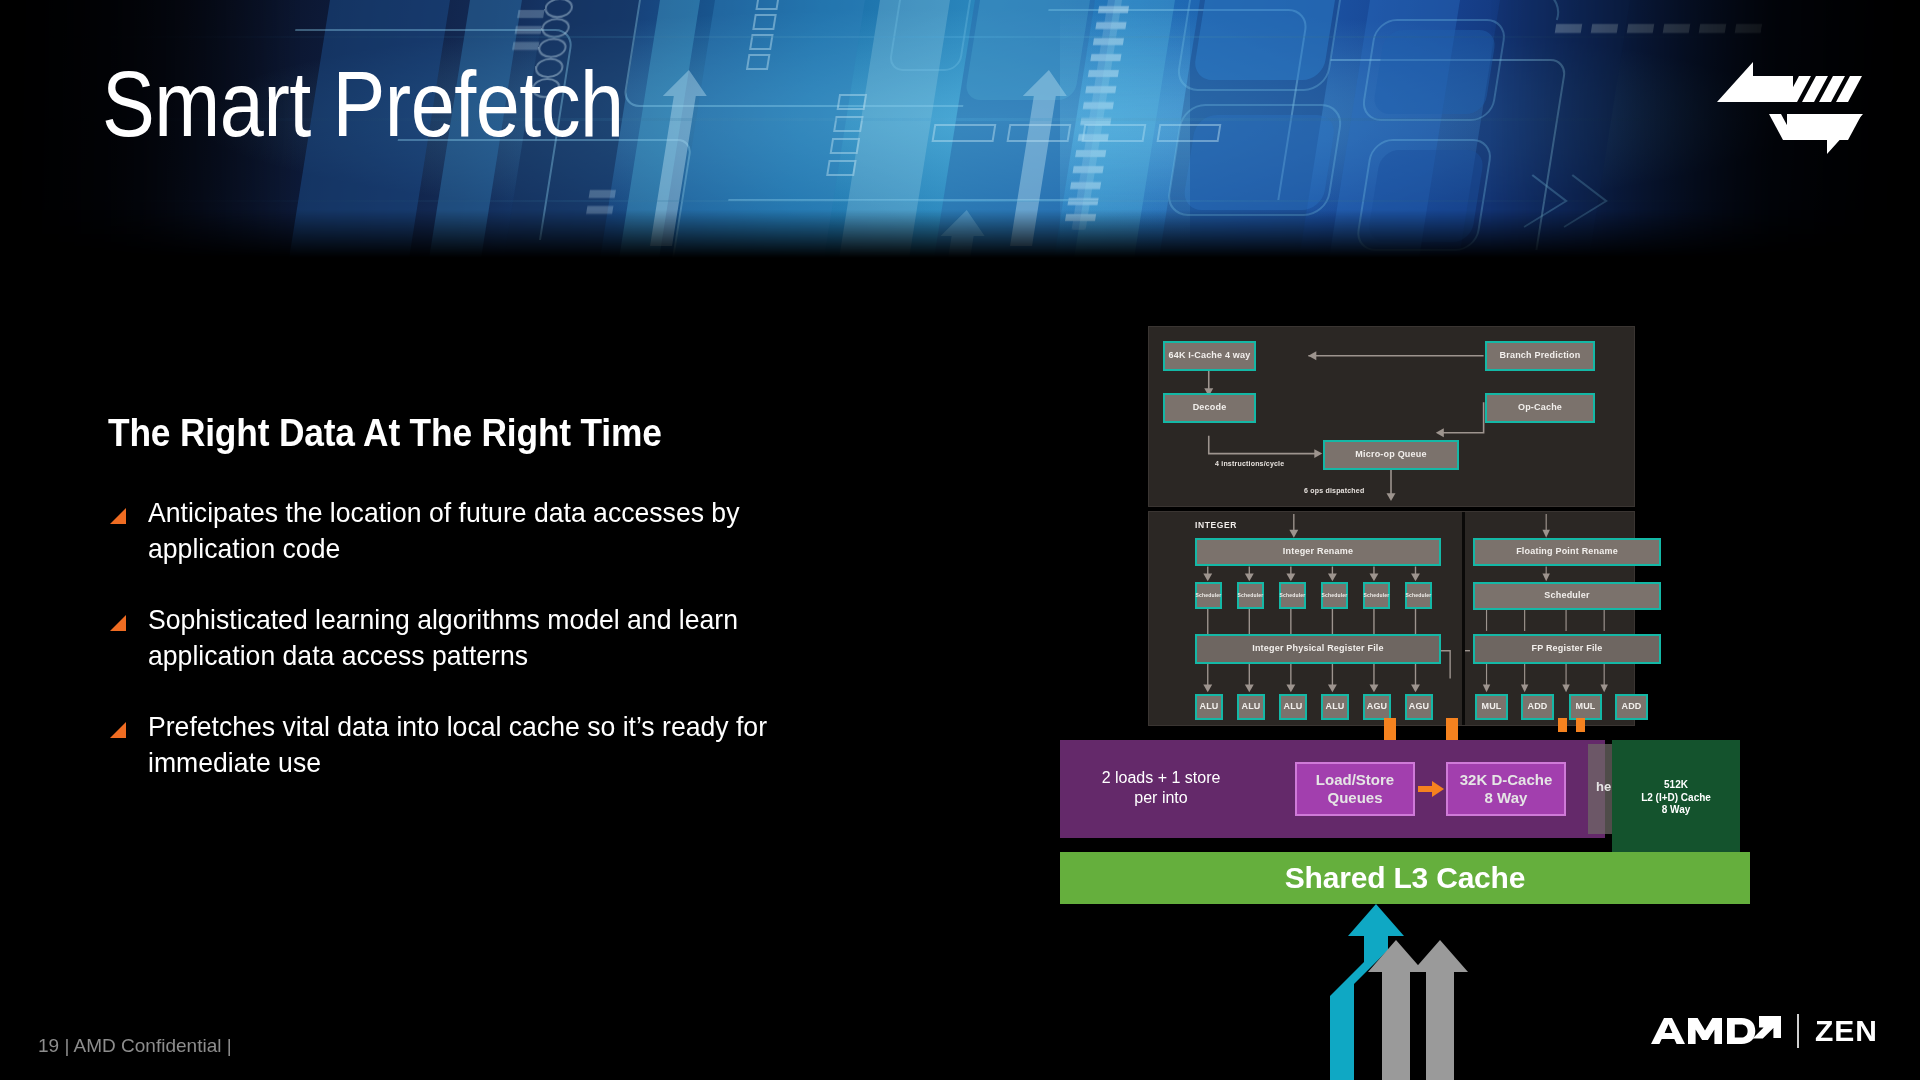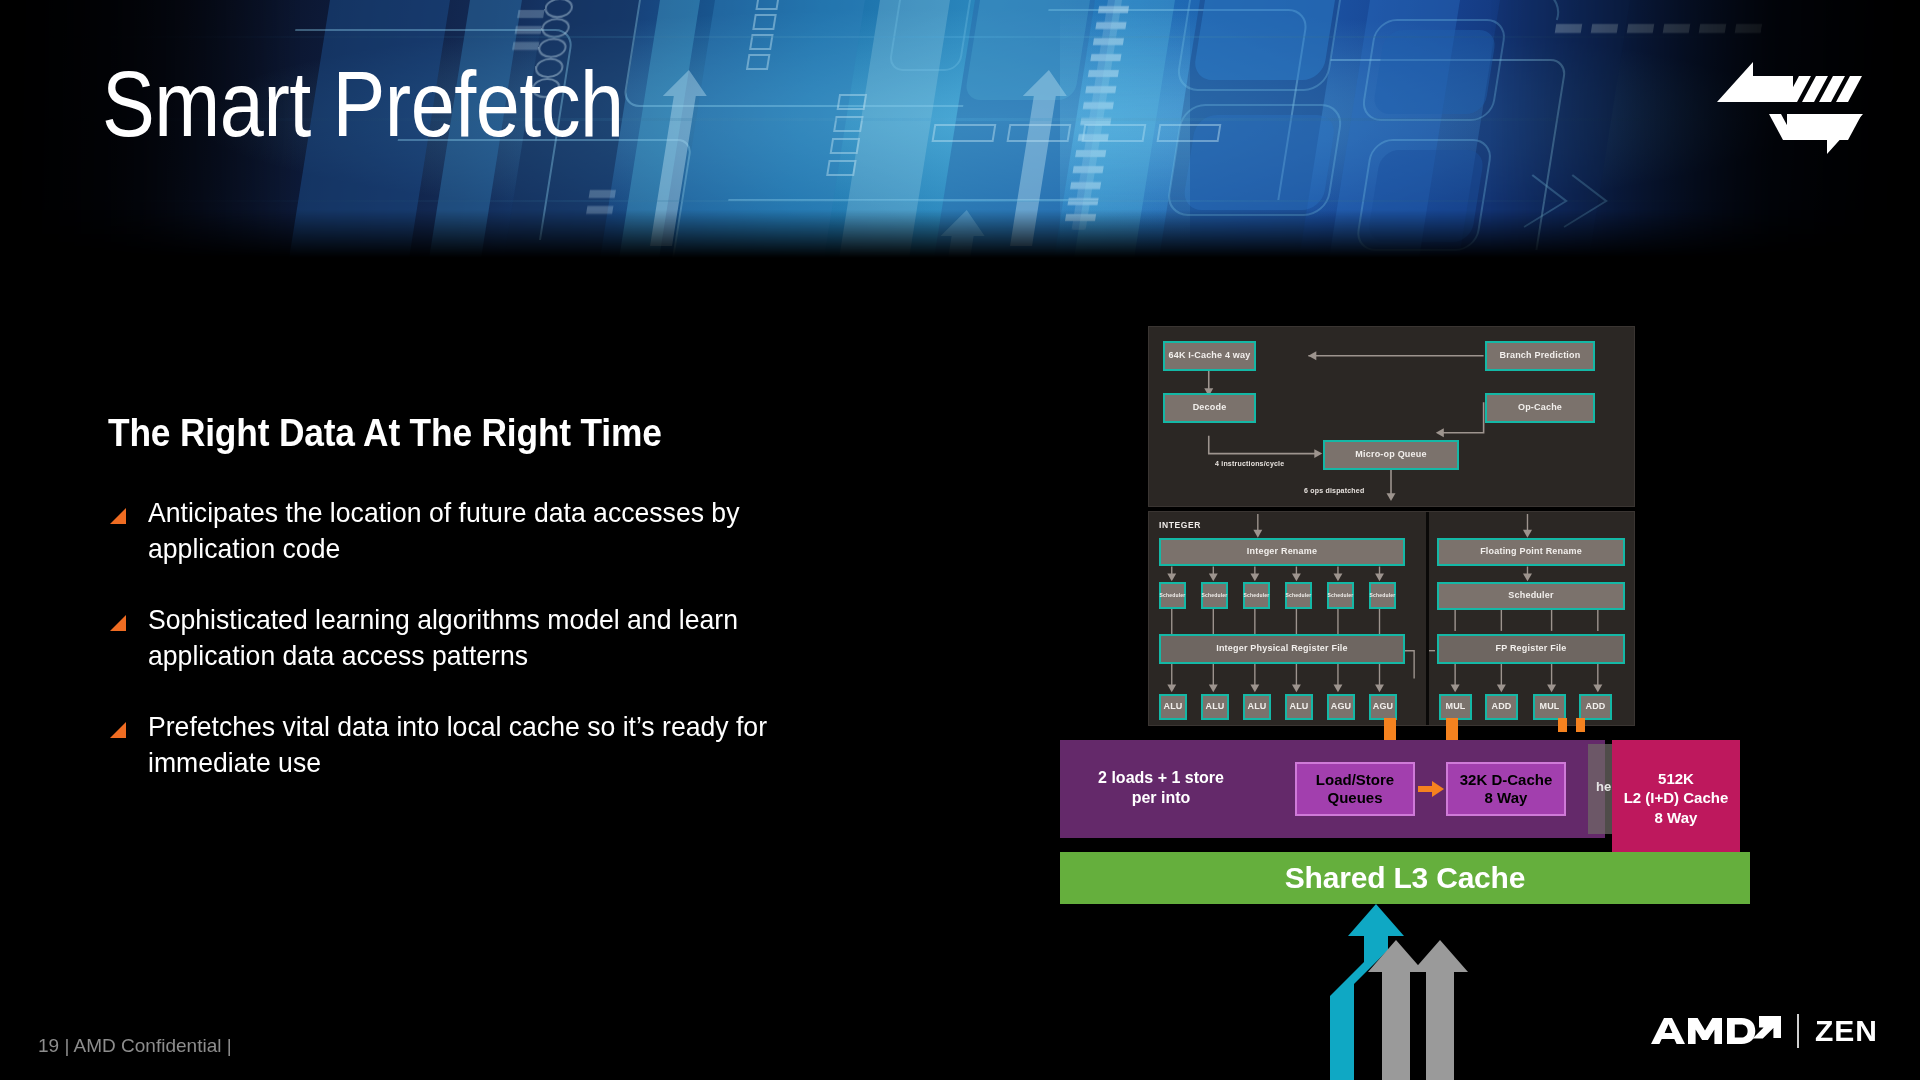--- a/index.html
+++ b/index.html
@@ -42,49 +42,49 @@
   .bullet-marker { flex:0 0 auto; width:20px; height:20px; margin-top:11px; margin-right:20px; }
   .bullet-marker svg { display:block; width:20px; height:20px; }
   .bullet-text { color:#fff; font-size:28px; line-height:1.30; font-weight:400;
                  font-family:"Liberation Sans Narrow","Liberation Sans", sans-serif;
                  transform:scaleX(.95); transform-origin:left top; width:700px; }
 
   
   .diagram { position:absolute; left:1148px; top:326px; width:487px; }
   .dg-frontend, .dg-exec { background:#2b2724; border:1px solid #3a3532; }
   .dg-frontend { position:relative; height:181px; }
-  .dg-exec { position:relative; height:215px; margin-top:4px; display:flex; }
+  .dg-exec { position:relative; height:215px; margin-top:4px; display:flex;padding-left:36px; }
   .dg-int { position:relative; flex:0 0 280px; border-right:3px solid #0a0908; }
   .dg-fp  { position:relative; flex:1 1 auto; }
 
   .blk { position:absolute; background:#7b726c; border:2px solid #14b8a6;
          color:#f2efec; font-size:9px; font-weight:600; display:flex;
          align-items:center; justify-content:center; text-align:center;
          letter-spacing:.2px; line-height:1.1; }
   .blk.sm { font-size:5px; font-weight:600; }
   .lbl { position:absolute; color:#e8e3df; font-size:7px; font-weight:600; letter-spacing:.2px; }
   .sect-lbl { position:absolute; color:#f0ece9; font-size:8.5px; font-weight:700; letter-spacing:.6px; }
   .diagram-lines { position:absolute; inset:0; pointer-events:none; }
   .diagram-lines svg { width:100%; height:100%; display:block; }
 
   
   .band-purple { position:absolute; left:1060px; top:740px; width:545px; height:98px;
                  background:#64296a; }
   .band-note { position:absolute; left:26px; top:28px; width:150px; color:#fff;
                font-size:16px; line-height:1.26; text-align:center;
-               font-family:"Liberation Sans Narrow","Liberation Sans", sans-serif;font-weight:bold; }
-  .pbox { position:absolute; background:#a23fae; border:2px solid #cf7ad8; color:#000000;
+               font-family:"Liberation Sans Narrow","Liberation Sans", sans-serif; }
+  .pbox { position:absolute; background:#a23fae; border:2px solid #cf7ad8; color:#e5e5e5;
           font-size:15px; font-weight:700; text-align:center; line-height:1.2;
           display:flex; align-items:center; justify-content:center;
           font-family:"Liberation Sans Narrow","Liberation Sans", sans-serif; }
   .pbox-lsq   { left:235px; top:22px; width:120px; height:54px; }
   .pbox-dcache{ left:386px; top:22px; width:120px; height:54px; }
 
   .l2box { position:absolute; left:1612px; top:740px; width:128px; height:116px;
-           background:#be185d; color:#fff; font-size:15px; font-weight:700;
+           background:#14532d; color:#fff; font-size:10px; font-weight:700;
            text-align:center; line-height:1.28; display:flex; align-items:center;
            justify-content:center; font-family:"Liberation Sans Narrow","Liberation Sans", sans-serif; }
   .l2ghost { position:absolute; left:1588px; top:744px; width:56px; height:90px;
              background:#6f6a67; opacity:.72; }
   .l2ghost-txt { position:absolute; left:1596px; top:779px; color:#e5e5e5;
                  font-size:13px; font-weight:700; font-family:"Liberation Sans Narrow","Liberation Sans", sans-serif; }
 
   
   .band-green { position:absolute; left:1060px; top:852px; width:690px; height:52px;
                 background:#65af3d; display:flex; align-items:center; justify-content:center; }

